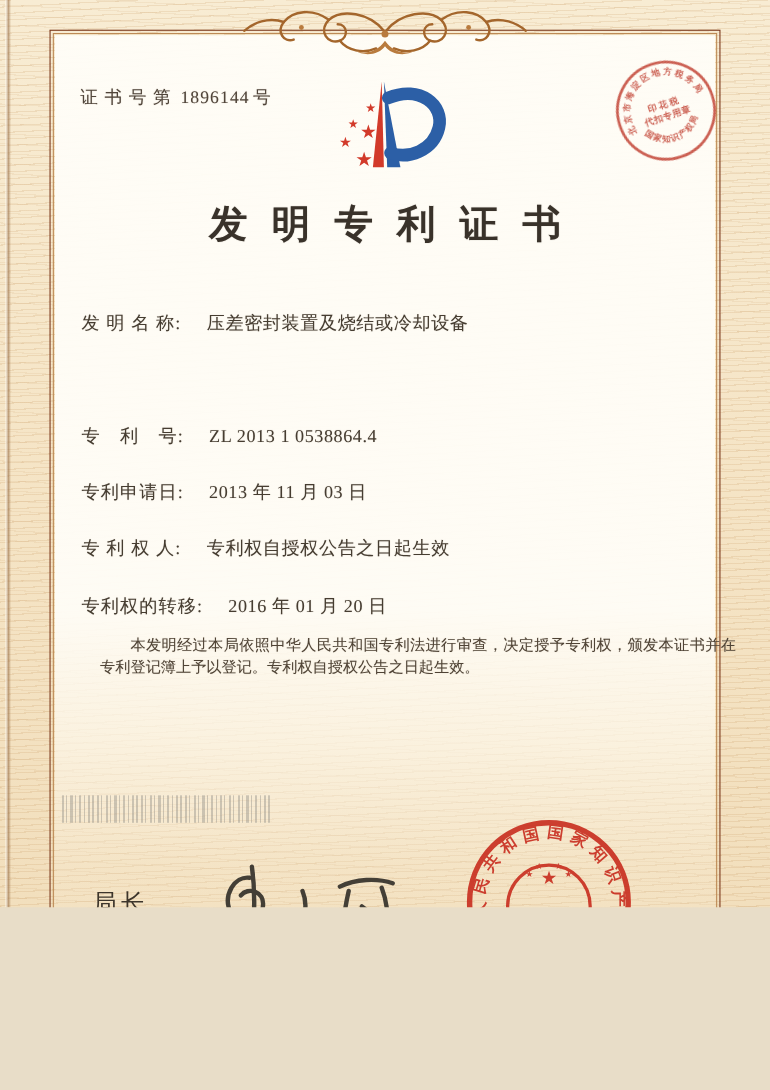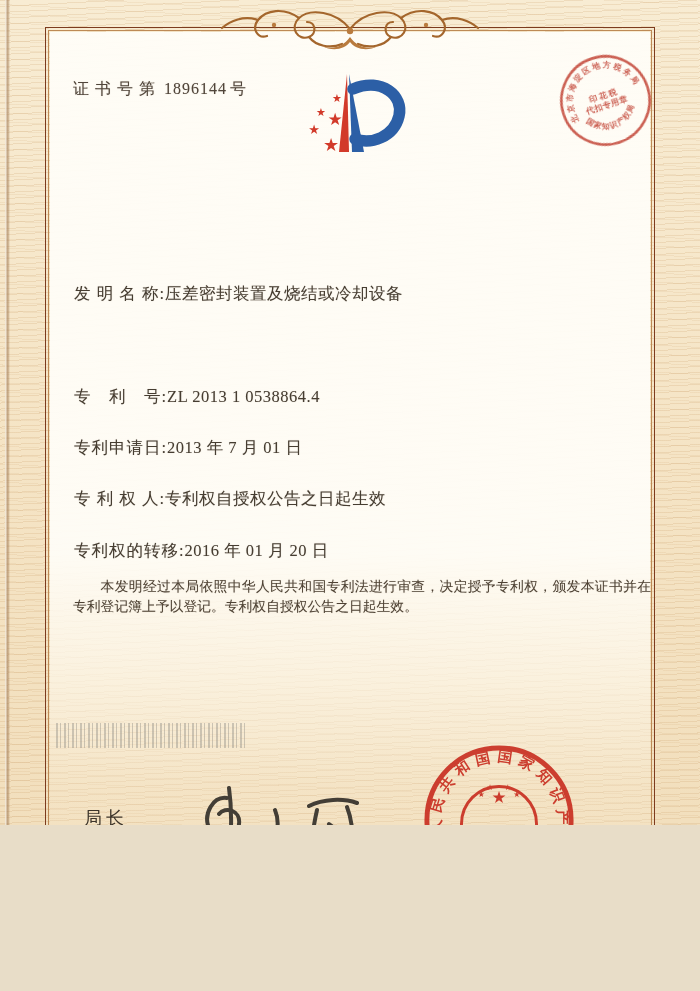--- a/index.html
+++ b/index.html
@@ -28,29 +28,29 @@
         text-shadow:0 0 1px rgba(90,70,50,.3);}
   .cn-prefix{letter-spacing:6px;}
   .cn-number{letter-spacing:1px;margin:0 3px;}
   .logo{left:281px;top:56px;width:142px;height:112px;z-index:5;filter:blur(.2px);}
   .title{left:0;width:700px;top:180px;text-align:center;font-size:35px;font-weight:bold;
         letter-spacing:22px;padding-left:22px;box-sizing:border-box;color:#39322a;z-index:5;
         text-shadow:0 0 1px rgba(60,50,40,.4);}
   .field{position:absolute;left:74px;font-size:16.5px;color:#463d31;white-space:nowrap;z-index:5;
         text-shadow:0 0 1px rgba(80,65,50,.25);}
   .f0{top:283px;} .f1{top:335px;} .f2{top:386px;} .f3{top:437px;} .f4{top:488px;} .f5{top:540px;}
-  .field .value{margin-left:0;letter-spacing:.5px;}
+  .field .value{margin-left:23px;letter-spacing:.5px;}
   .field .label{letter-spacing:1px;}
-  .paras{left:73px;top:577px;width:578px;font-size:13.8px;line-height:19.6px;color:#4f4335;
+  .paras{left:91px;top:577px;width:578px;font-size:13.8px;line-height:19.6px;color:#4f4335;
         text-align:justify;z-index:5;text-shadow:0 0 1px rgba(85,70,55,.25);}
   .paras p{margin:0;text-indent:2em;}
   .barcode{left:56px;top:723px;width:190px;height:25px;opacity:.42;filter:blur(.6px);z-index:5;
         background:repeating-linear-gradient(90deg,#8f8d86 0 2px, rgba(0,0,0,0) 2px 4px,
           #8f8d86 4px 5px, rgba(0,0,0,0) 5px 8px);}
-  .signer-title{left:84px;top:806px;font-size:18px;color:#3d352b;letter-spacing:4px;z-index:5;}
+  .signer-title{left:84px;top:806px;font-size:22px;color:#3d352b;letter-spacing:4px;z-index:5;}
   .signer-name{left:84px;top:838px;font-size:18px;color:#3d352b;letter-spacing:3px;z-index:5;}
   .signature{left:183px;top:780px;width:205px;height:100px;z-index:5;opacity:.92;}
   .seal-tax{left:557px;top:52px;width:97px;height:97px;z-index:6;transform:rotate(-18deg);
         opacity:.8;filter:blur(.3px);}
   .seal-office{left:420px;top:741px;width:158px;height:158px;z-index:6;opacity:.88;filter:blur(.3px);}
   .seal-date{left:430px;top:862px;width:160px;font-size:16.5px;font-weight:bold;color:#433b31;
         letter-spacing:.5px;z-index:7;transform:rotate(-1deg);text-shadow:0 0 1px rgba(70,55,40,.4);}
   .footer{left:0;width:700px;top:915px;text-align:center;font-size:13px;color:#4f4335;z-index:5;
         transform:translateX(-25px);letter-spacing:1px;}
   .star-glyph{font-family:"DejaVu Sans",sans-serif;}
@@ -128,29 +128,30 @@
     <path d="M72,33 C101,21 123,40 118,60 C113,81 90,89 74,83" stroke="#2c5fa6" stroke-width="11.5" fill="none" stroke-linecap="round"></path>
     <g fill="#d23a2a" text-anchor="middle" class="star-glyph">
       <text x="56" y="46" font-size="11">★</text>
       <text x="40" y="60" font-size="11">★</text>
       <text x="54" y="69" font-size="17">★</text>
       <text x="33" y="78" font-size="13">★</text>
       <text x="50" y="95" font-size="18">★</text>
     </g>
   </svg>
 
+  <div class="abs title">发明专利证书</div>
 
   <div class="field f0">
     <span class="label">发 明 名 称:</span><span class="value">压差密封装置及烧结或冷却设备</span>
   </div>
   <div class="field f2">
     <span class="label">专　利　号:</span><span class="value">ZL 2013 1 0538864.4</span>
   </div>
   <div class="field f3">
-    <span class="label">专利申请日:</span><span class="value">2013 年 7 月 01 日</span>
+    <span class="label">专利申请日:</span><span class="value">2013 年 11 月 03 日</span>
   </div>
   <div class="field f4">
     <span class="label">专 利 权 人:</span><span class="value">专利权自授权公告之日起生效</span>
   </div>
   <div class="field f5">
     <span class="label">专利权的转移:</span><span class="value">2016 年 01 月 20 日</span>
   </div>
 
   <div class="abs paras">
     <p>本发明经过本局依照中华人民共和国专利法进行审查，决定授予专利权，颁发本证书并在专利登记簿上予以登记。专利权自授权公告之日起生效。</p>

